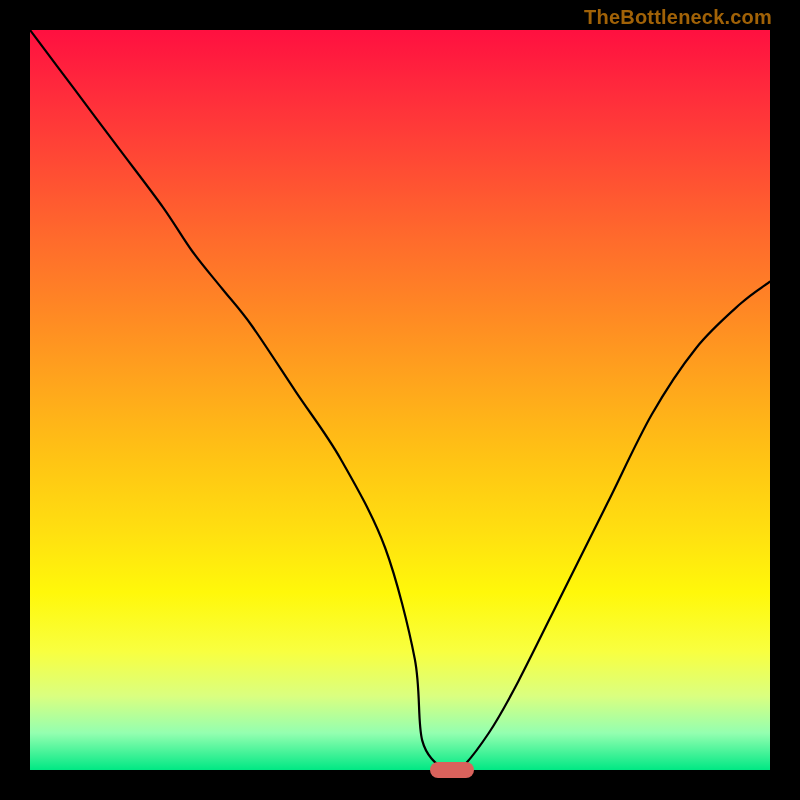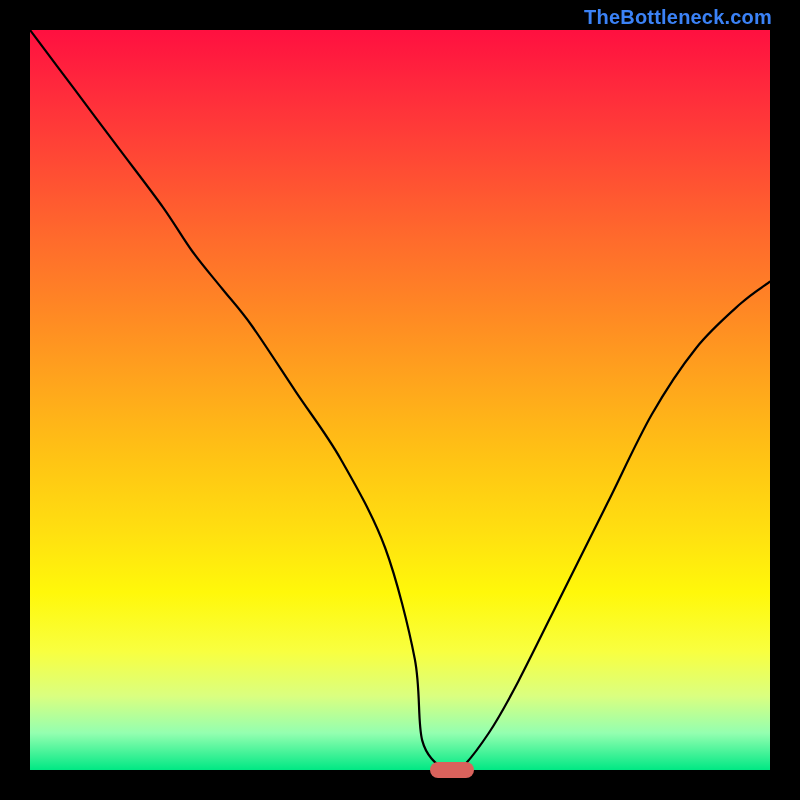--- a/index.html
+++ b/index.html
@@ -46,21 +46,21 @@
       #00e884 100%
     );
   }
   .watermark {
     position: absolute;
     top: 6px;
     right: 28px;
     font-family: Arial, Helvetica, sans-serif;
     font-size: 20px;
     font-weight: 600;
-    color: #3b82f6;
+    color: #a16207;
     letter-spacing: 0.2px;
     user-select: none;
   }
   .overlay-svg {
     position: absolute;
     inset: 0;
   }
   .marker {
     position: absolute;
     width: 44px;

